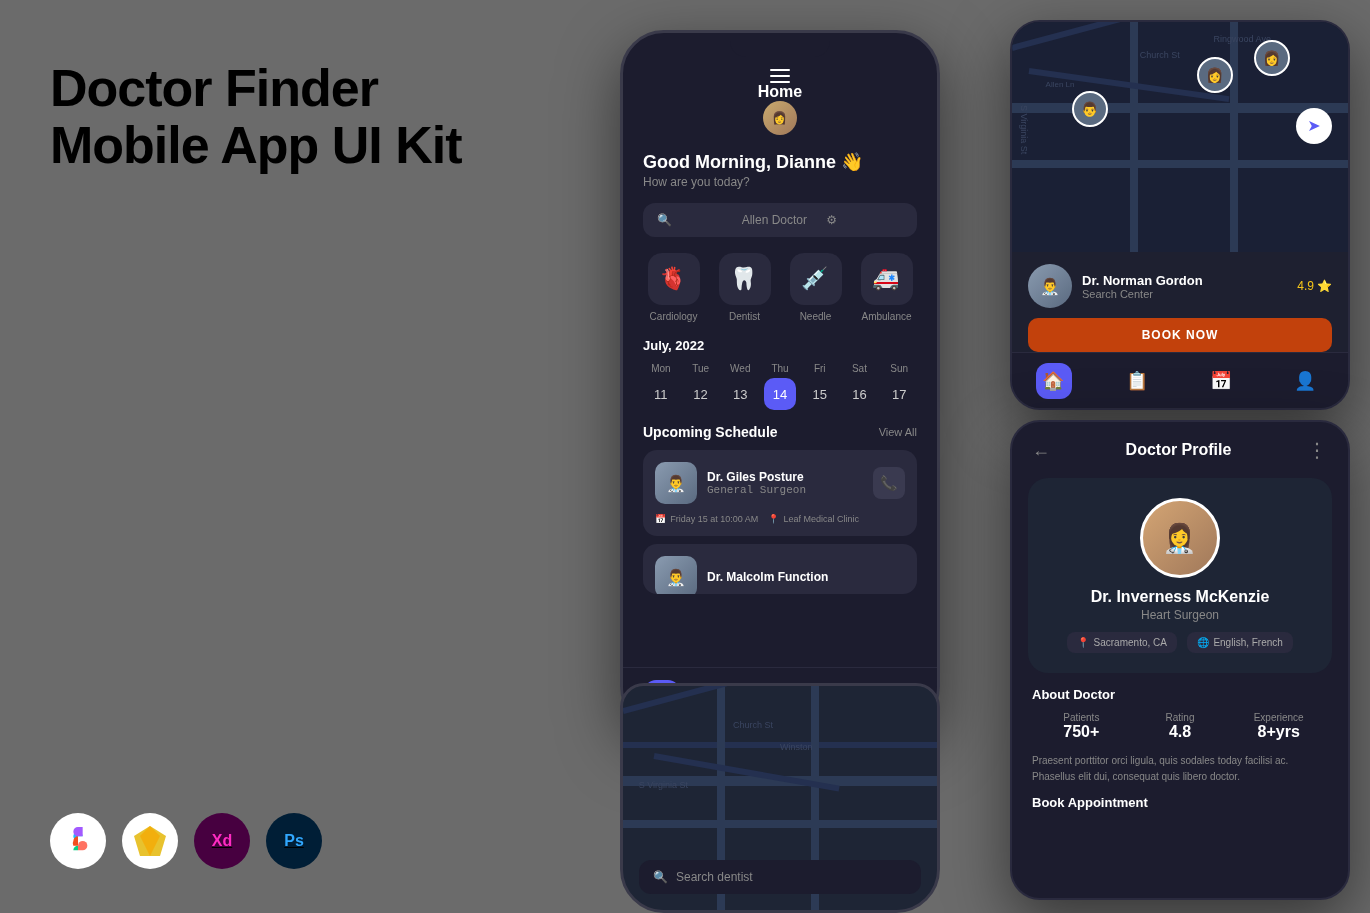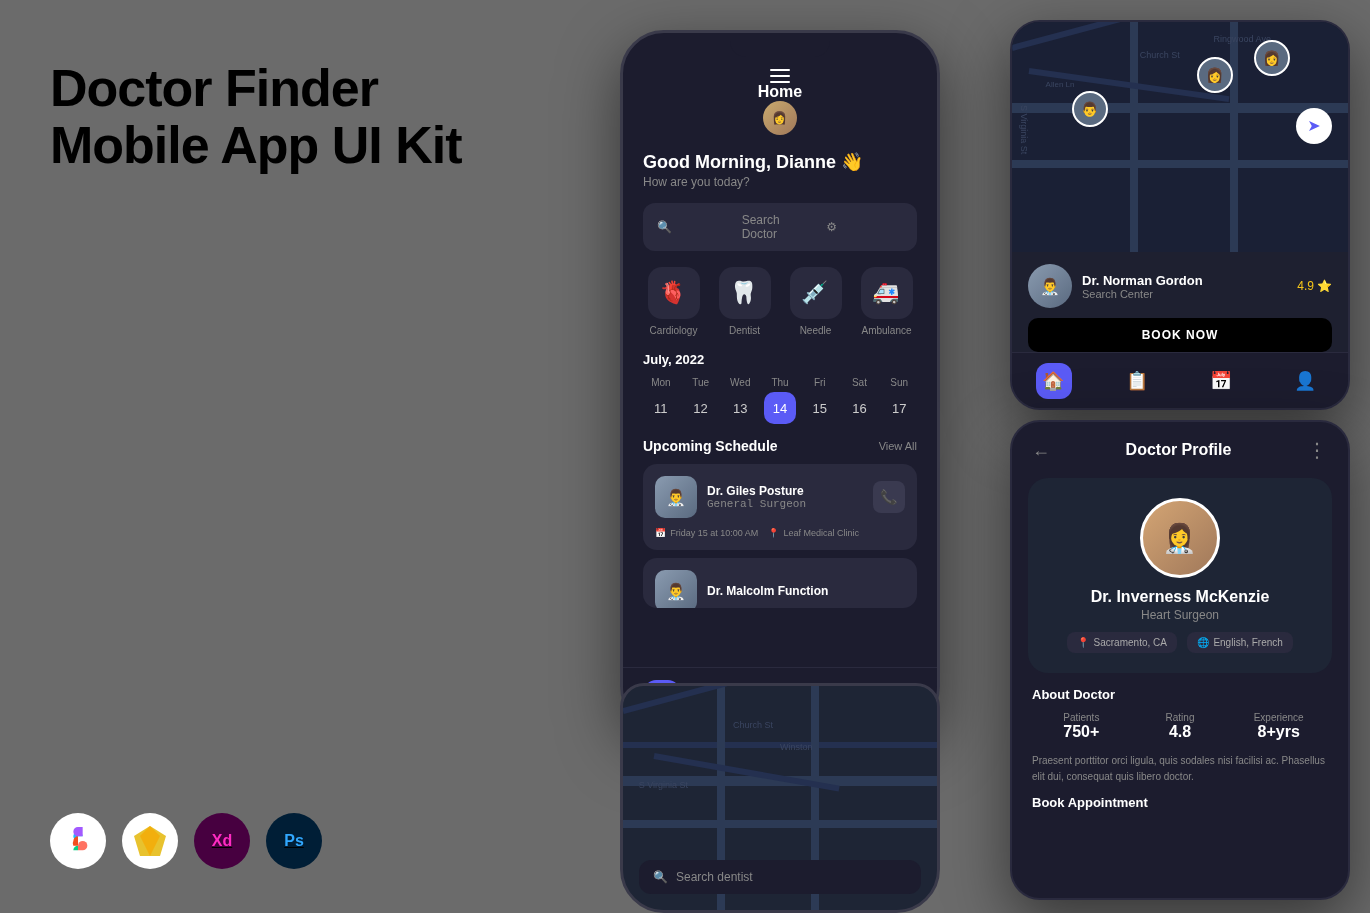--- a/index.html
+++ b/index.html
@@ -291,21 +291,21 @@
     }
     .doc-name { color: #fff; font-size: 13px; font-weight: 600; }
     .doc-sub { color: #888; font-size: 11px; }
     .rating-badge {
       margin-left: auto;
       display: flex; align-items: center; gap: 3px;
       color: #f5c518; font-size: 12px;
     }
     .book-btn {
       width: 100%; padding: 10px;
-      background: #000000; border: none; border-radius: 10px;
+      background: #c2410c; border: none; border-radius: 10px;
       color: #fff; font-size: 12px; font-weight: 700; letter-spacing: 1px;
       cursor: pointer;
     }
 
     
     .right-nav-bottom {
       position: absolute;
       bottom: 0; left: 0; right: 0;
       height: 56px;
       background: #1c1c2e;
@@ -459,21 +459,21 @@
       <div class="avatar-circle">👩</div>
     </div>
 
     <div class="greeting">
       <h2>Good Morning, Dianne 👋</h2>
       <p>How are you today?</p>
     </div>
 
     <div class="search-bar">
       <span>🔍</span>
-      <span>Search Doctor</span>
+      <span>Allen Doctor</span>
       <span style="margin-left:auto;">⚙</span>
     </div>
 
     <div class="categories">
       <div class="category-item">
         <div class="category-icon-box">
             <span>🫀</span>
           </div>
         <span class="category-label">Cardiology</span>
       </div>
@@ -682,16 +682,16 @@
       <div class="stat-item">
         <div class="stat-label">Rating</div>
         <div class="stat-value">4.8</div>
       </div>
       <div class="stat-item">
         <div class="stat-label">Experience</div>
         <div class="stat-value">8+yrs</div>
       </div>
     </div>
 
-    <div class="about-text">Praesent porttitor orci ligula, quis sodales nisi facilisi ac. Phasellus elit dui, consequat quis libero doctor.</div>
+    <div class="about-text">Praesent porttitor orci ligula, quis sodales today facilisi ac. Phasellus elit dui, consequat quis libero doctor.</div>
     <div class="book-appt-title">Book Appointment</div>
   </div>
 </div>
 
 </body></html>

